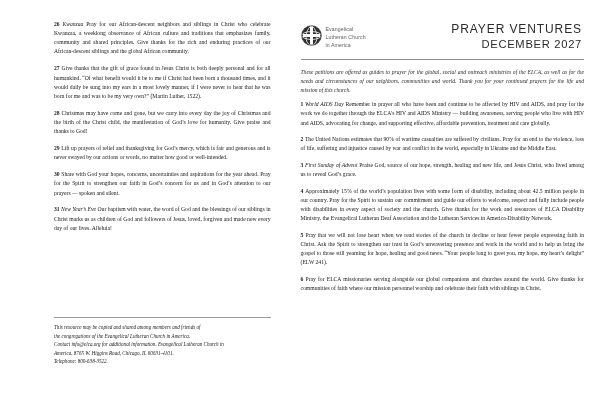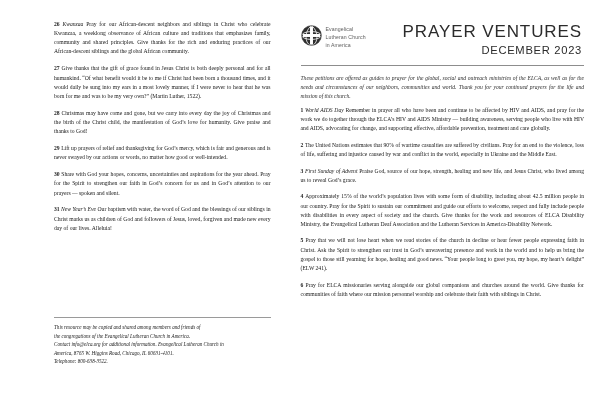--- a/index.html
+++ b/index.html
@@ -67,21 +67,21 @@
   }
   .brand-lines div { white-space: nowrap; }
 
   .title-block {
     text-align: right;
     font-family: "Liberation Sans", "DejaVu Sans", sans-serif;
     color: #2b2b2b;
     padding-right: 2px;
   }
   .title-main {
-    font-size: 17px;
+    font-size: 12px;
     letter-spacing: .9px;
     line-height: 1.1;
   }
   .title-sub {
     font-size: 11.2px;
     letter-spacing: .7px;
     line-height: 1.35;
     margin-top: 1px;
   }
 
@@ -199,21 +199,21 @@
           <circle cx="32" cy="32" r="30" fill="none" stroke="#2f2f2f" stroke-width="2"></circle>
         </svg>
         <div class="brand-lines">
           <div>Evangelical</div>
           <div>Lutheran Church</div>
           <div>in America</div>
         </div>
       </div>
       <div class="title-block">
         <div class="title-main">PRAYER VENTURES</div>
-        <div class="title-sub">DECEMBER 2023</div>
+        <div class="title-sub">DECEMBER 2027</div>
       </div>
     </div>
 
     <hr class="rule">
 
     <div class="intro">These petitions are offered as guides to prayer for the global, social and outreach ministries of the ELCA, as well as for the needs and circumstances of our neighbors, communities and world. Thank you for your continued prayers for the life and mission of this church.</div>
 
     <div style="height:5px"></div>
 
     <div class="entry">

